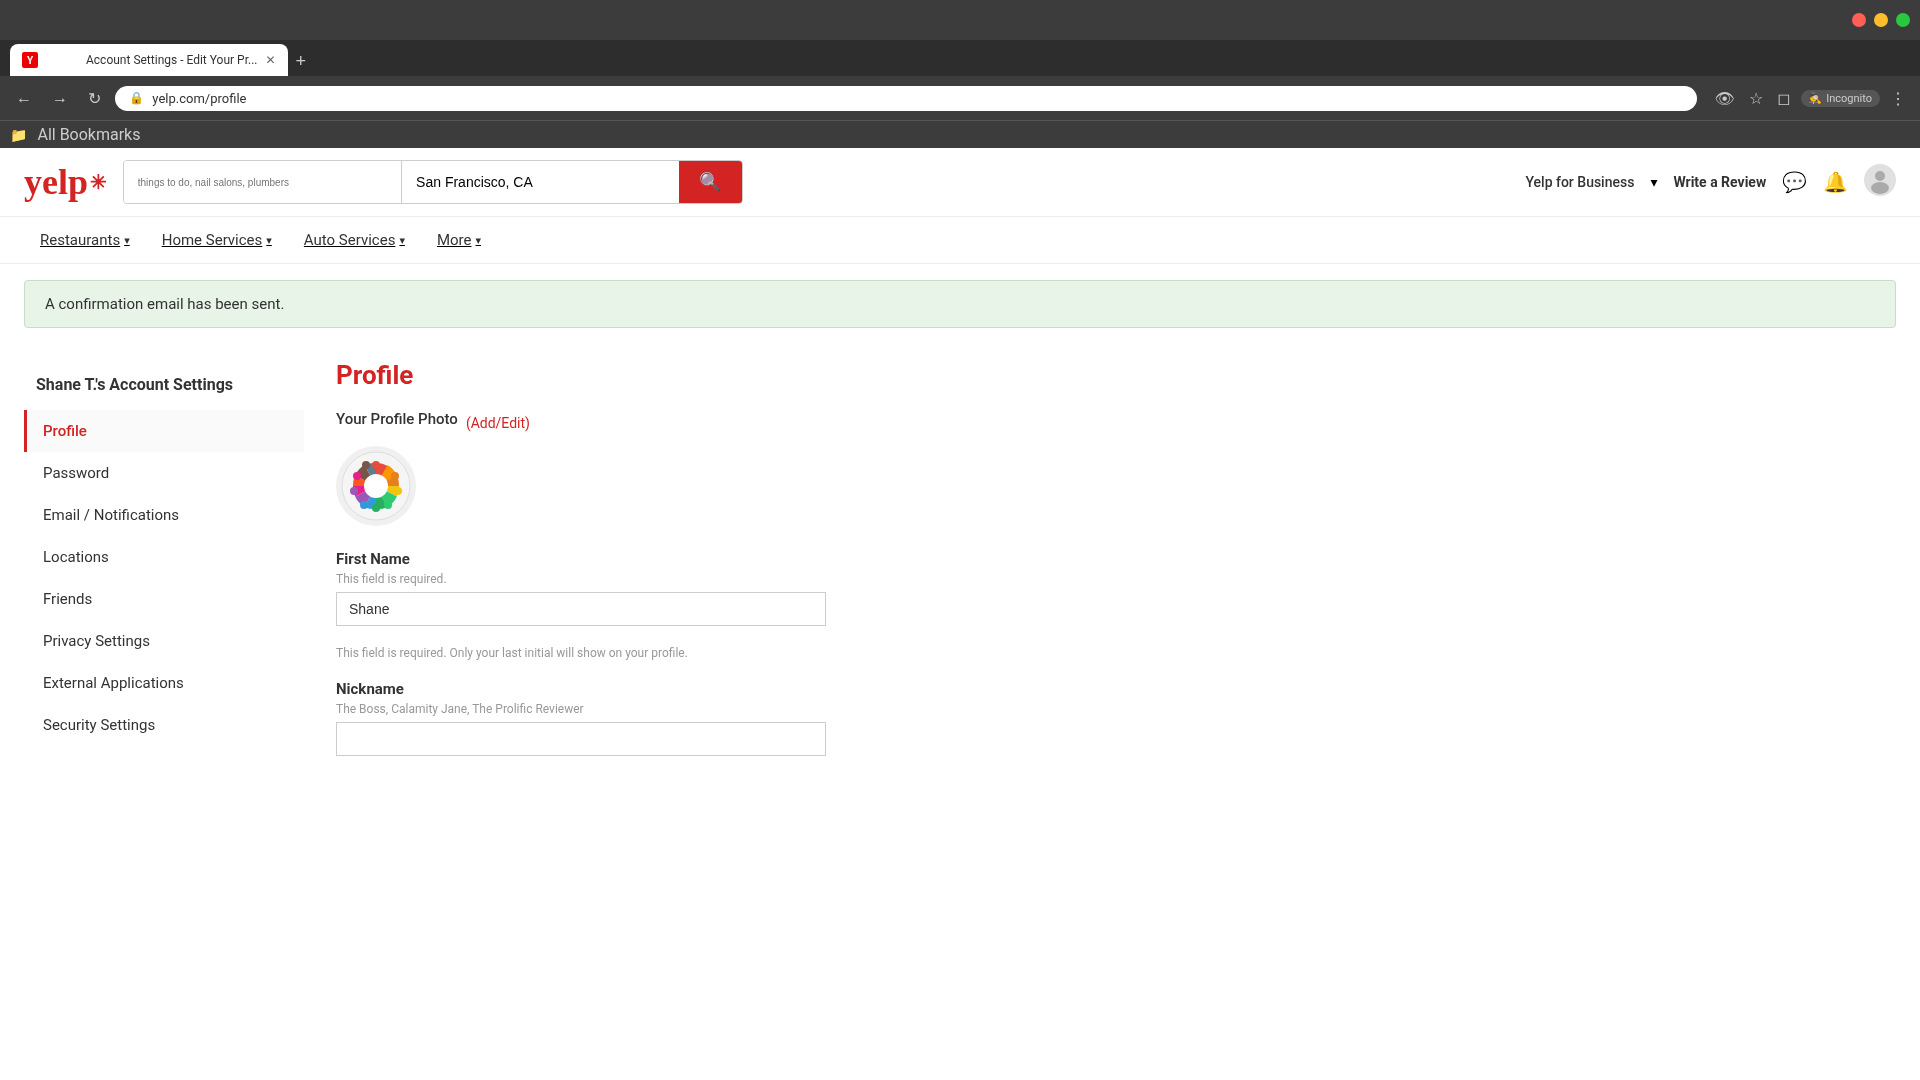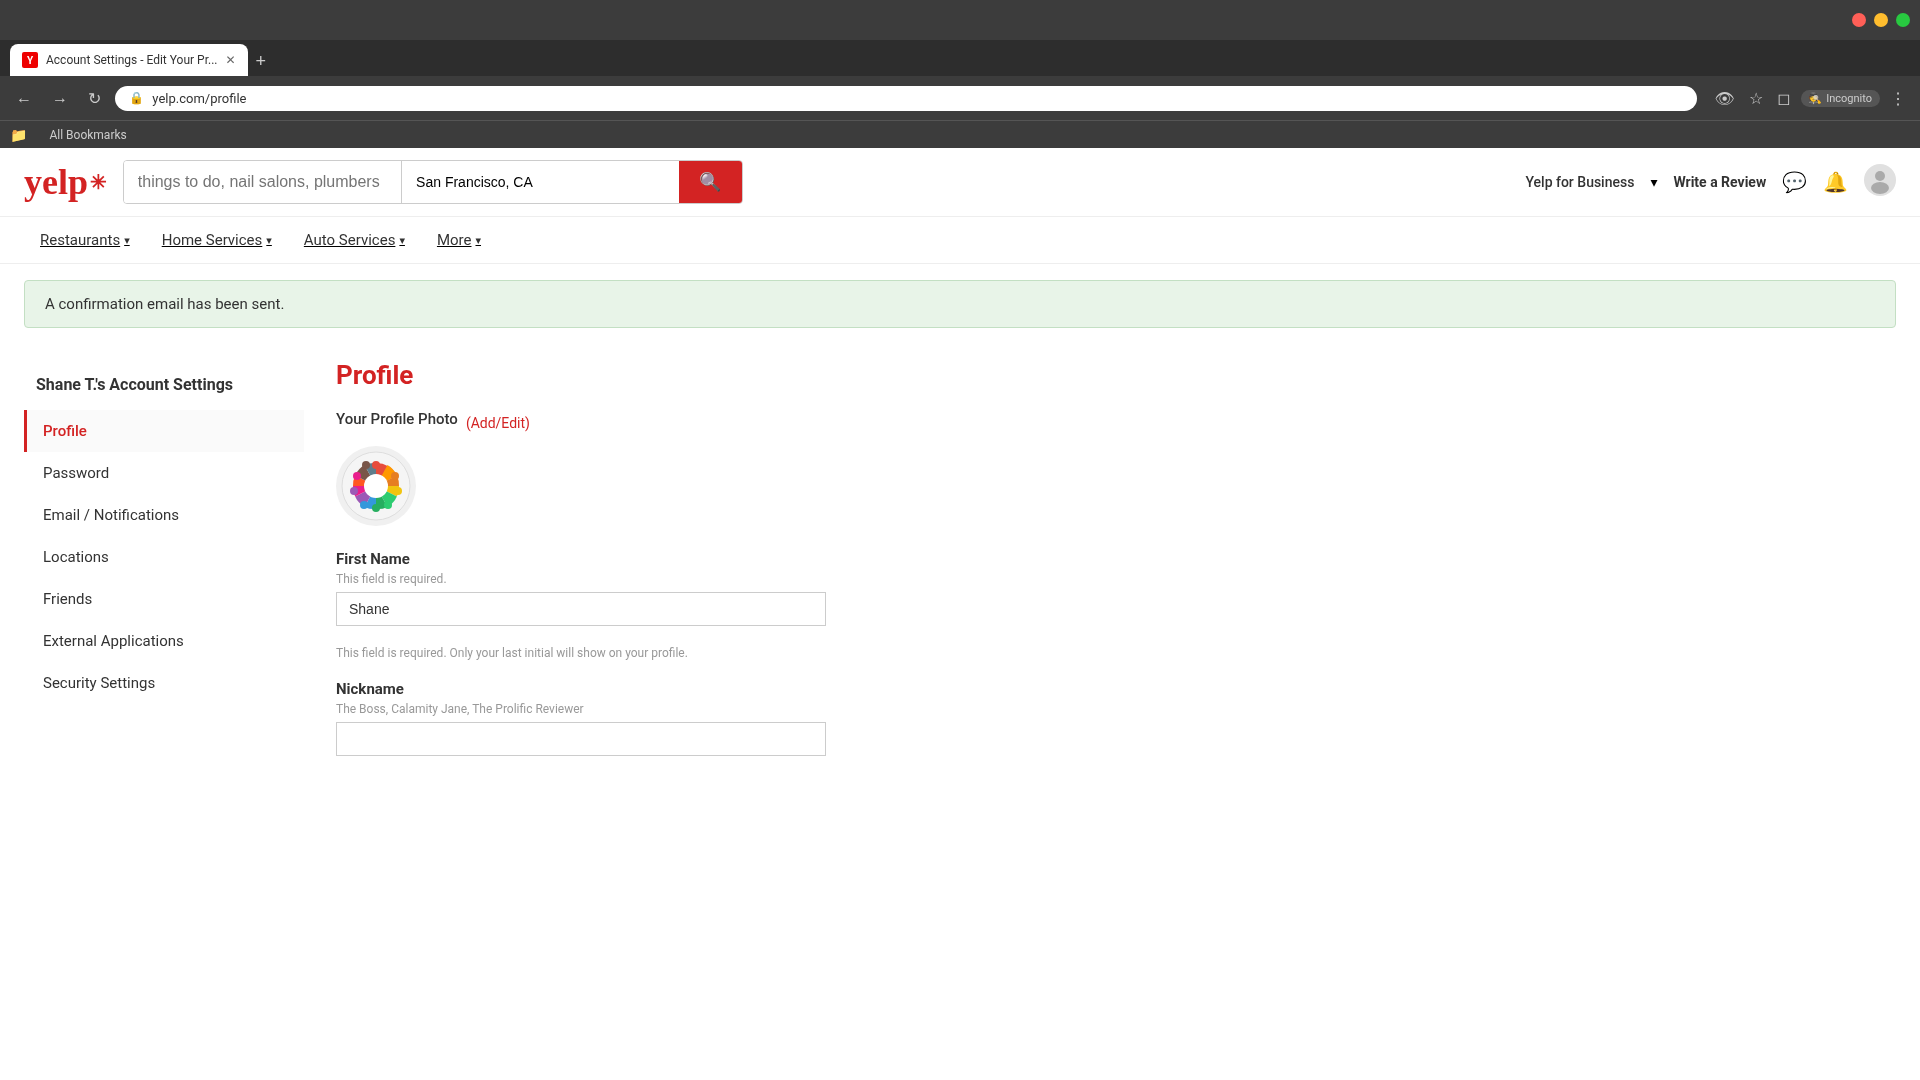--- a/index.html
+++ b/index.html
@@ -37,21 +37,21 @@
       gap: 8px;
     }
     .browser-tab-favicon {
       width: 16px;
       height: 16px;
       background: #e00;
       border-radius: 2px;
       display: flex; align-items: center; justify-content: center;
       font-size: 10px; color: white; font-weight: bold;
     }
-    .browser-tab-title { flex: 1; overflow: hidden; text-overflow: ellipsis; white-space: nowrap; }
+    .browser-tab-title { flex: 1; overflow: hidden; text-overflow: ellipsis; white-space: nowrap; margin-left: 40px; }
     .browser-tab-close { color: #666; font-size: 12px; cursor: pointer; }
     .new-tab-btn { background: none; border: none; color: #ccc; font-size: 18px; padding: 4px 8px; cursor: pointer; }
     .window-controls { margin-left: auto; display: flex; gap: 8px; }
     .win-btn { width: 14px; height: 14px; border-radius: 50%; cursor: pointer; }
     .win-min { background: #ffbd2e; }
     .win-max { background: #28c940; }
     .win-close { background: #ff5f57; }
 
     .browser-toolbar {
       display: flex;
@@ -90,37 +90,37 @@
     
     .bookmarks-bar {
       background: #3c3c3c;
       padding: 2px 10px;
       display: flex;
       align-items: center;
       gap: 4px;
       border-top: 1px solid #555;
       height: 28px;
     }
-    .bookmark-item { color: #ccc; font-size: 12px; padding: 2px 6px; cursor: pointer; display: flex; align-items: center; gap: 4px; margin-left: 12px; }
+    .bookmark-item { color: #ccc; font-size: 16px; padding: 2px 6px; cursor: pointer; display: flex; align-items: center; gap: 4px; }
 
     
     .page { background: #fff; }
 
     
     .yelp-header {
       display: flex;
       align-items: center;
       padding: 12px 24px;
       border-bottom: 1px solid #eee;
       gap: 16px;
     }
     .yelp-logo { color: #d32323; font-size: 36px; font-weight: bold; font-family: Georgia, serif; display: flex; align-items: center; }
     .yelp-logo-star { color: #d32323; font-size: 20px; margin-left: 2px; }
     .search-container { display: flex; border: 1px solid #ccc; border-radius: 4px; overflow: hidden; flex: 1; max-width: 620px; }
-    .search-input { border: none; padding: 10px 14px; font-size: 16px; outline: none; flex: 1; }
+    .search-input { border: none; padding: 10px 14px; font-size: 10px; outline: none; flex: 1; }
     .search-location { border: none; border-left: 1px solid #ccc; padding: 10px 14px; font-size: 14px; outline: none; flex: 1; }
     .search-btn { background: #d32323; border: none; color: white; padding: 10px 20px; cursor: pointer; font-size: 18px; }
     .header-actions { display: flex; align-items: center; gap: 16px; margin-left: auto; }
     .header-link { color: #333; text-decoration: none; font-size: 14px; font-weight: 500; }
     .header-icon-btn { background: none; border: none; cursor: pointer; color: #666; font-size: 20px; }
     .yelp-for-biz { display: flex; align-items: center; gap: 4px; }
     .write-review { color: #333; font-weight: 700; }
 
     
     .nav-bar {
@@ -334,20 +334,21 @@
   <div class="main-content">
 
     <div class="sidebar">
       <div class="sidebar-account-title">Shane T.'s Account Settings</div>
       <ul class="sidebar-nav">
         <li class="sidebar-nav-item active">Profile</li>
         <li class="sidebar-nav-item">Password</li>
         <li class="sidebar-nav-item">Email / Notifications</li>
         <li class="sidebar-nav-item">Locations</li>
         <li class="sidebar-nav-item">Friends</li>
+        <li class="sidebar-nav-item">Privacy Settings</li>
         <li class="sidebar-nav-item">External Applications</li>
         <li class="sidebar-nav-item">Security Settings</li>
       </ul>
     </div>
 
     <div class="profile-content">
       <h1 class="profile-title">Profile</h1>
 
       <div class="photo-section">
         <div style="display:flex; align-items: center; gap: 8px; margin-bottom: 10px;">

